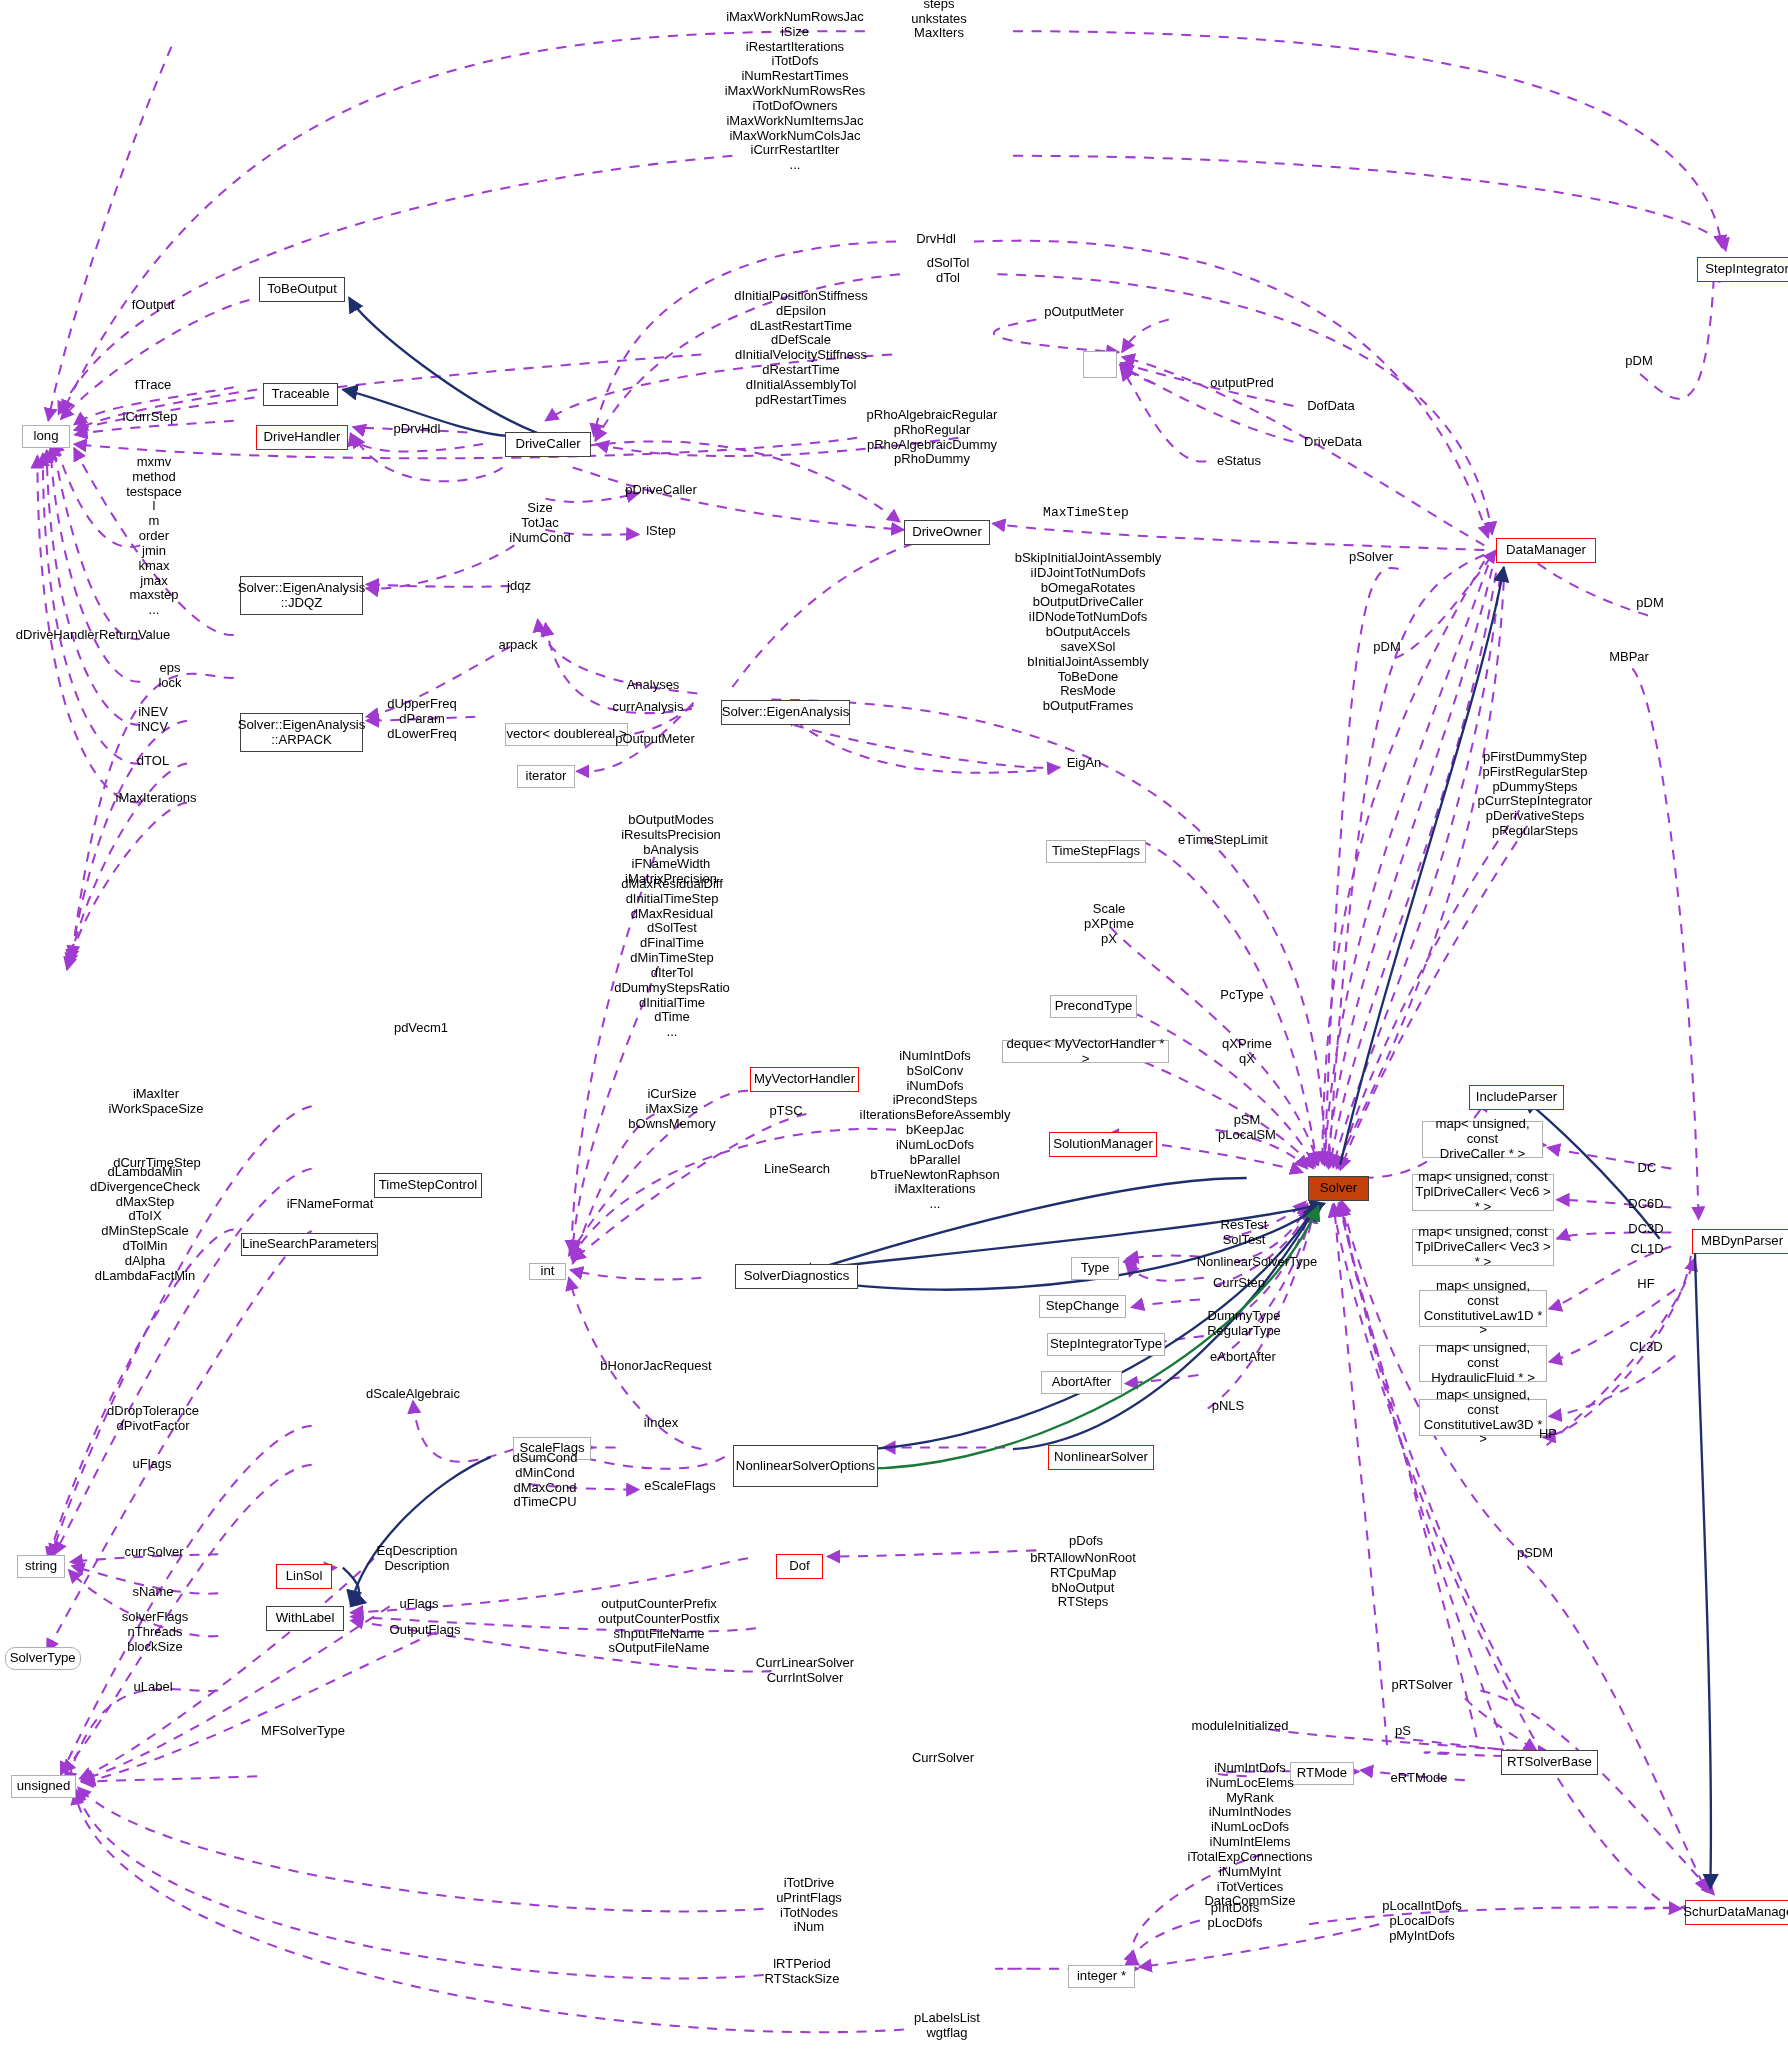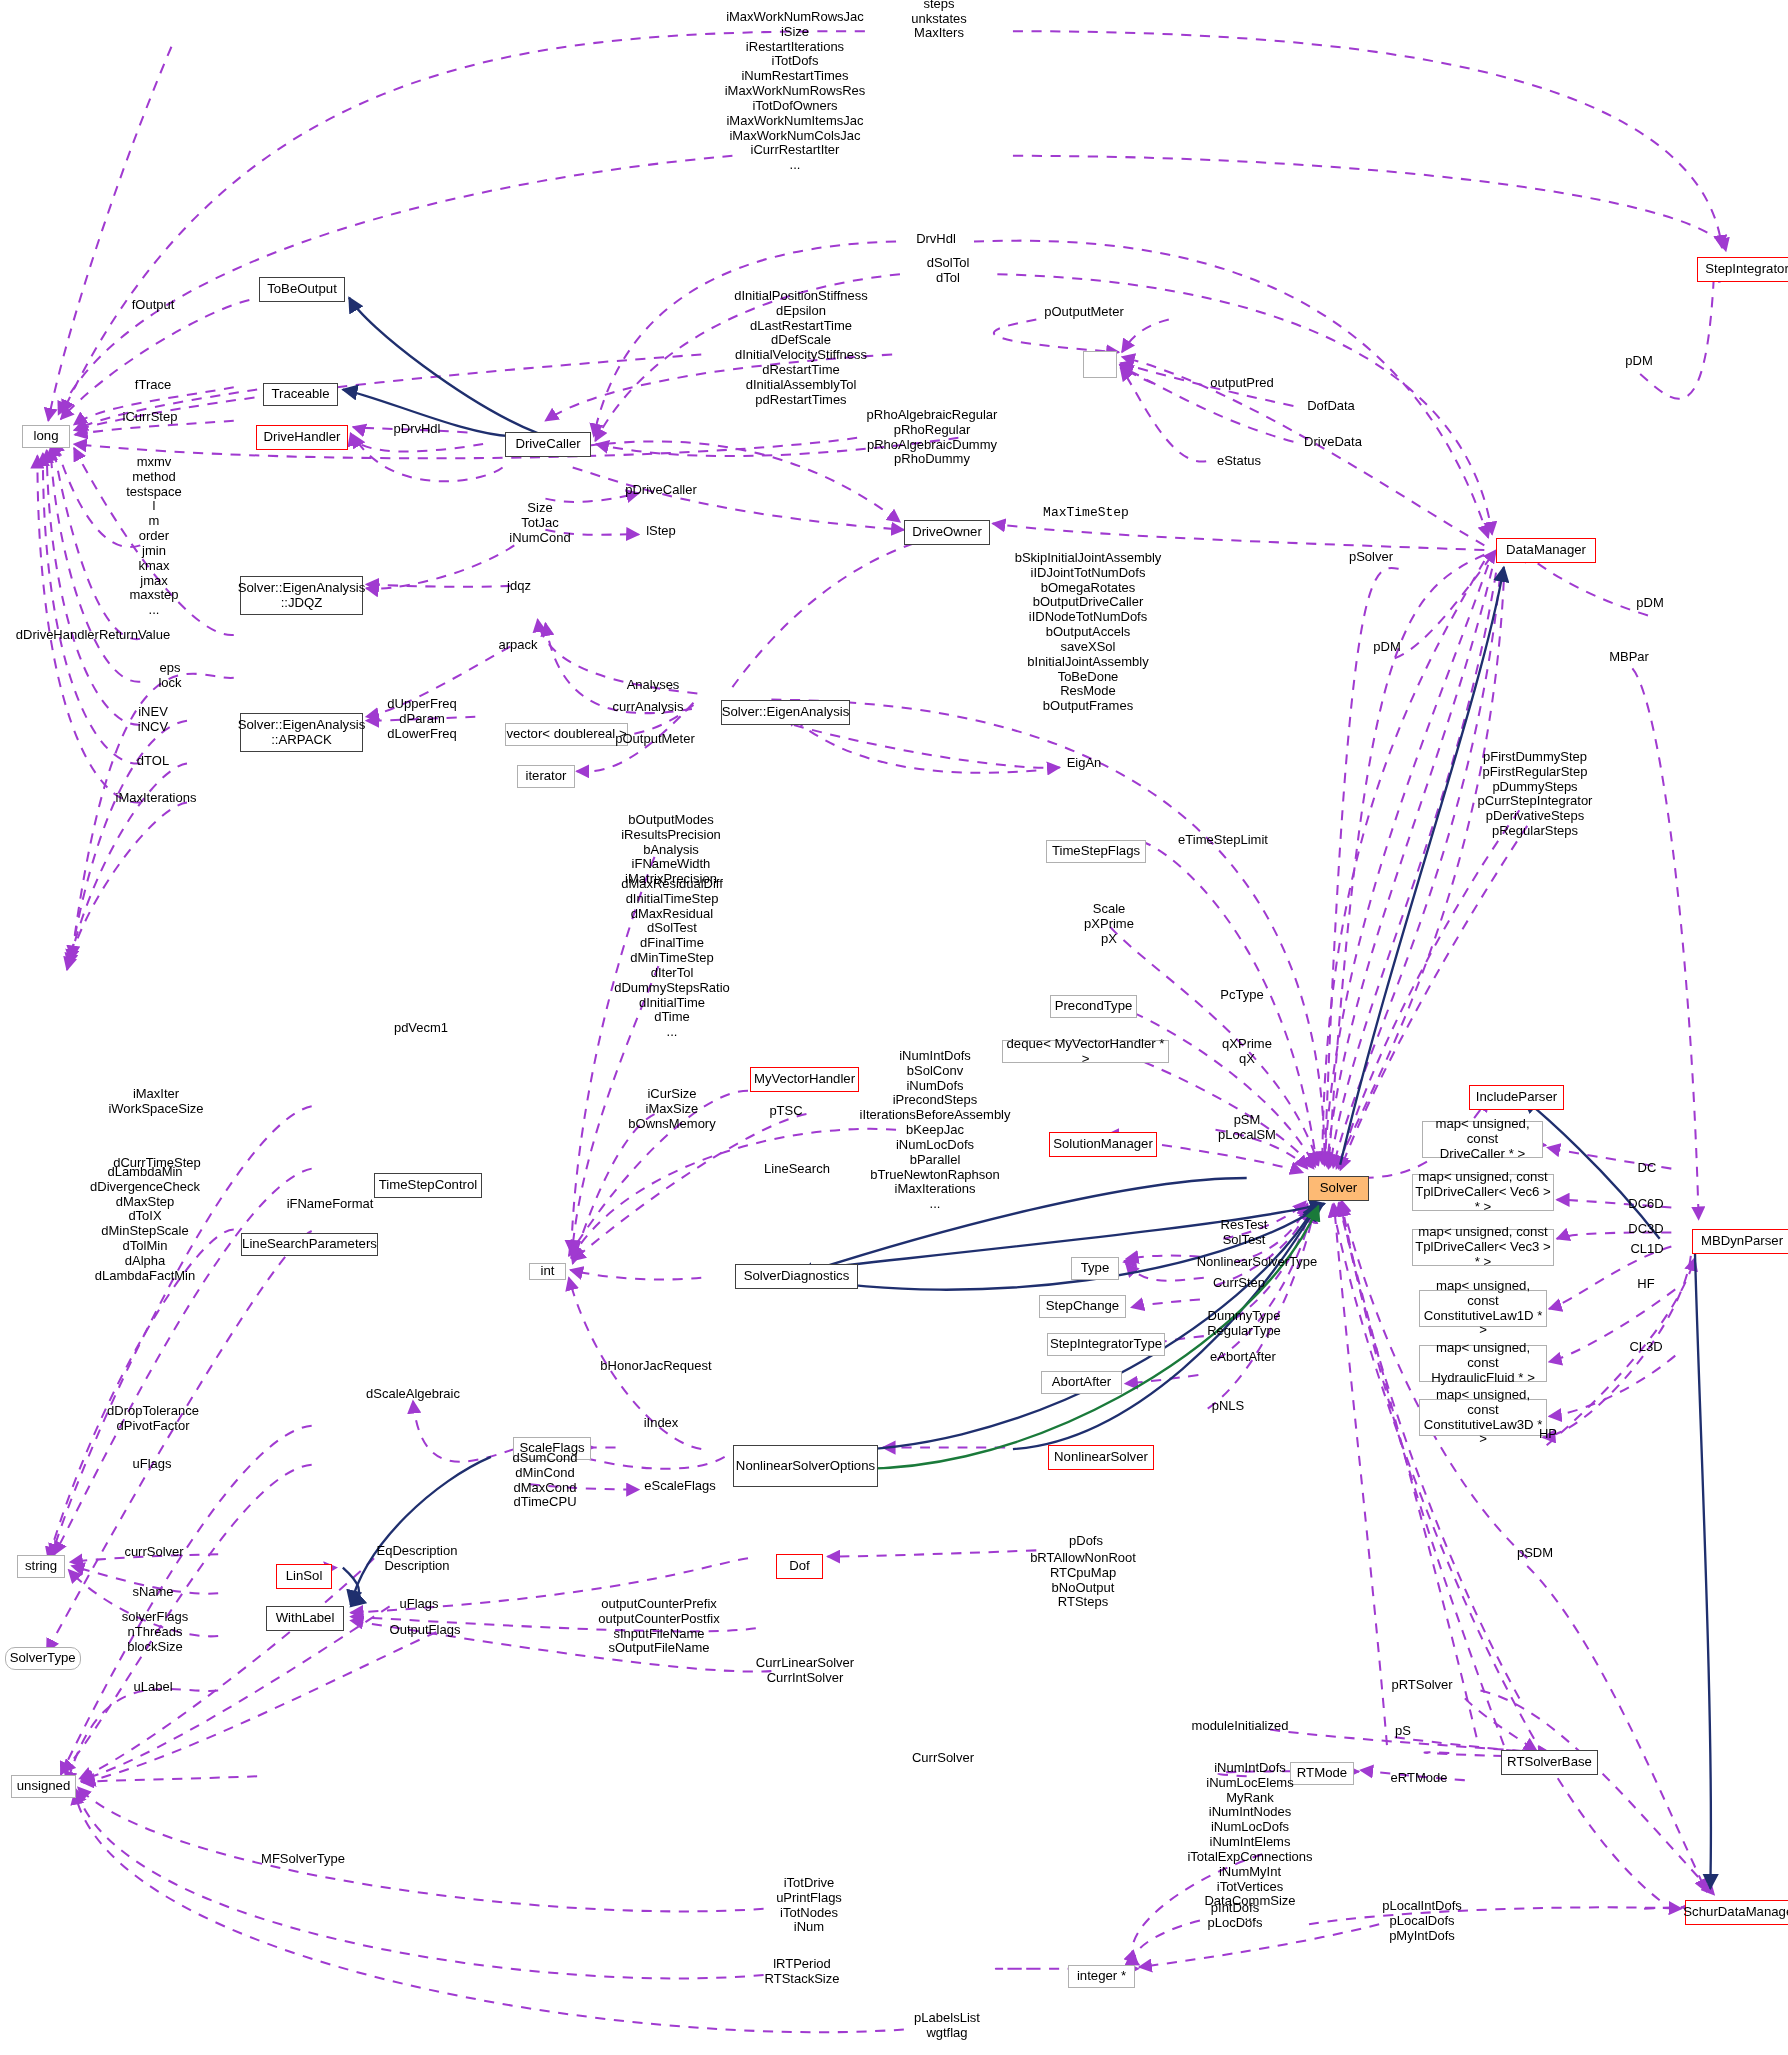--- a/index.html
+++ b/index.html
@@ -5,21 +5,21 @@
   html,body{margin:0;padding:0;background:#ffffff;}
   body{font-family:"Liberation Sans","DejaVu Sans",sans-serif;}
   #diagram{position:relative;width:1789px;height:2056px;overflow:hidden;background:#fff;}
   #edges{position:absolute;left:0;top:0;width:1789px;height:2056px;}
   .node{position:absolute;box-sizing:border-box;display:flex;align-items:center;
         justify-content:center;text-align:center;background:#ffffff;
         font-size:13.2px;line-height:1.12;color:#000;white-space:pre-line;}
   .node.solid{border:1.6px solid #404040;}
   .node.light{border:0.8px solid #b0b0b0;}
   .node.hl{border:1.6px solid #ff0000;}
-  .node.center{border:1.6px solid #404040;background:#fdba74;}
+  .node.center{border:1.6px solid #404040;background:#c2410c;}
   .elabel{position:absolute;font-size:13px;line-height:1.14;color:#000;
           text-align:center;white-space:pre-line;transform:translate(-50%,-50%);}
 </style>
 </head>
 <body>
 
 <div id="diagram">
 
   <svg id="edges" viewBox="0 0 2296 2639" preserveAspectRatio="none">
     <defs>
@@ -468,21 +468,21 @@
       <div class="elabel" style="left: 155px; top: 1632px;">solverFlags
 nThreads
 blockSize</div>
       <div class="elabel" style="left: 153px; top: 1687px;">uLabel</div>
       <div class="elabel" style="left: 805px; top: 1671px;">CurrLinearSolver
 CurrIntSolver</div>
       <div class="elabel" style="left: 1422px; top: 1685px;">pRTSolver</div>
       <div class="elabel" style="left: 1403px; top: 1731px;">pS</div>
       <div class="elabel" style="left: 943px; top: 1758px;">CurrSolver</div>
       <div class="elabel" style="left: 1240px; top: 1726px;">moduleInitialized</div>
-      <div class="elabel" style="left: 303px; top: 1859px;">MFSolverType</div>
+      <div class="elabel" style="left: 303px; top: 1731px;">MFSolverType</div>
       <div class="elabel" style="left: 1419px; top: 1778px;">eRTMode</div>
       <div class="elabel" style="left: 1250px; top: 1842px;">iNumIntDofs
 iNumLocElems
 MyRank
 iNumIntNodes
 iNumLocDofs
 iNumIntElems
 iTotalExpConnections
 iNumMyInt
 iTotVertices

